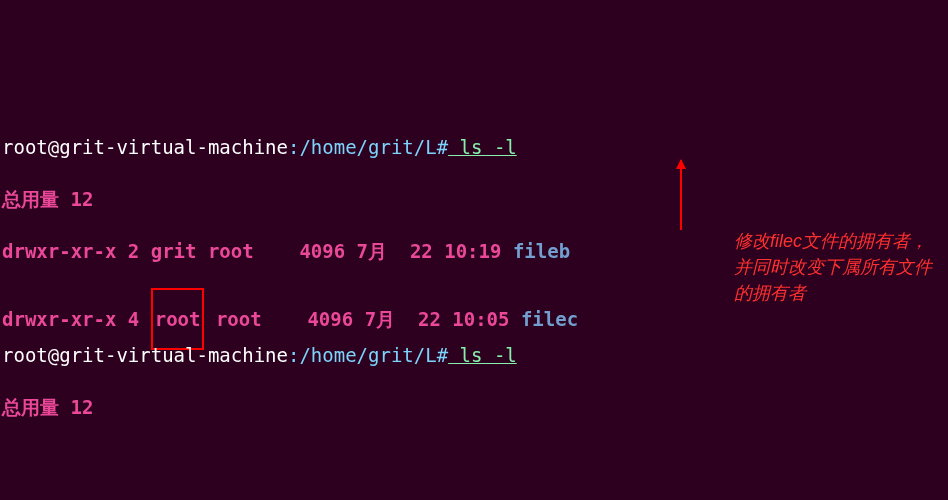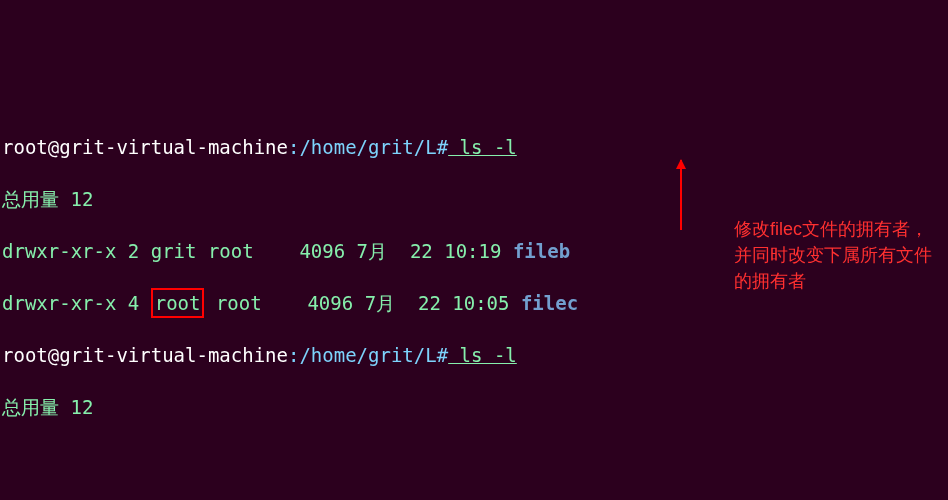--- a/index.html
+++ b/index.html
@@ -14,22 +14,22 @@
     overflow: hidden;
     position: relative;
     white-space: pre;
   }
   .term { padding: 4px 2px; position: relative; }
   .line { display: block; height: 26px; }
   .prompt-user { color: #ffffff; text-align: right; }
   .prompt-path { color: #7dd3fc; }
   .cmd { color: #86efac; text-decoration: underline; }
   .dir { color: #729fcf; font-weight: bold; }
-  .plain { color: #86efac; }
-  .box { border: 2px solid #ff0000; padding: 0 2px; margin: -2px 0; display: inline-block; }
+  .plain { color: #ec4899; font-weight: bold; }
+  .box { border: 2px solid #ff0000; padding: 16px 2px; margin: -2px 0; display: inline-block; }
   .annotation {
     position: absolute;
     color: #ff3030;
     font-family: "Microsoft YaHei", "SimSun", sans-serif;
     font-size: 18px;
     line-height: 26px;
     white-space: normal;
     width: 200px;
   }
   .arrow {
@@ -64,16 +64,16 @@
 
 
 
 
 
 
 
 </div>
 
 <div class="arrow" style="left:680px; top:160px; height:70px;"></div>
-<div class="annotation" style="left:734px; top:216px;">修改filec文件的拥有者，并同时改变下属所有文件的拥有者</div>
+<div class="annotation" style="left:734px; top:228px;font-style:italic;">修改filec文件的拥有者，并同时改变下属所有文件的拥有者</div>
 
 
 
 
 </body></html>

